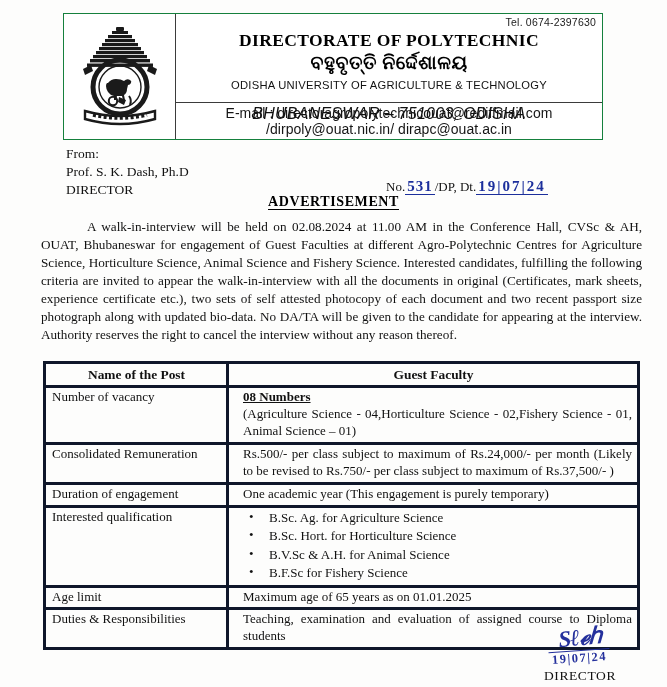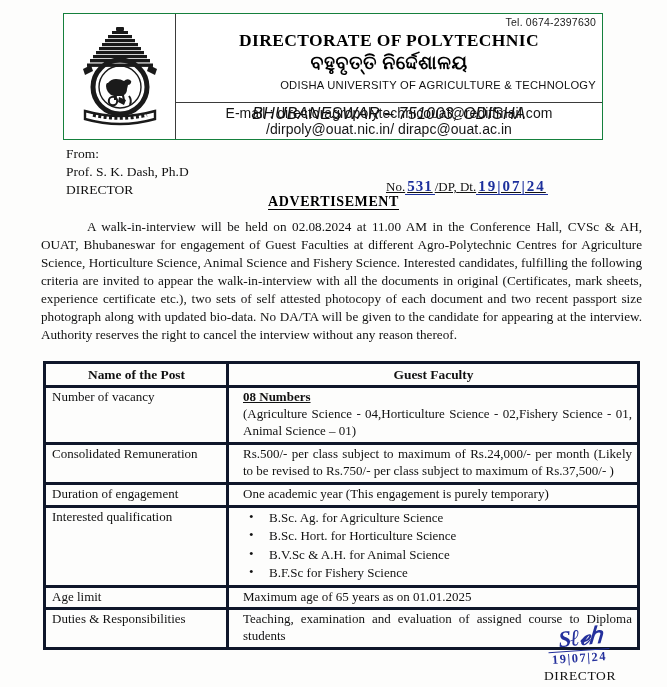--- a/index.html
+++ b/index.html
@@ -72,21 +72,20 @@
     letter-spacing: .5px;
     color: #000;
     line-height: 1.15;
   }
   .uni-line {
     margin-top: 5px;
     font-family: "Liberation Sans", sans-serif;
     font-size: 11.2px;
     letter-spacing: .25px;
     color: #111;
-    text-align: right;
   }
   .uni-line2 {
     margin-top: 14px;
     font-family: "Liberation Sans", sans-serif;
     font-size: 16px;
     letter-spacing: .25px;
     color: #111;
     font-style: italic;
   }
   .email-row {
@@ -121,21 +120,20 @@
   .from-block div { white-space: nowrap; }
 
   
   .refline {
     position: absolute;
     left: 386px;
     top: 178px;
     font-size: 13px;
     color: #111;
     white-space: nowrap;
-    text-decoration: underline;
   }
   .hw {
     color: #1c2f9c;
     font-family: "Liberation Serif", serif;
     font-size: 15px;
     font-weight: bold;
     border-bottom: 1.2px solid #1c2f9c;
     padding: 0 2px;
     letter-spacing: 1px;
   }

